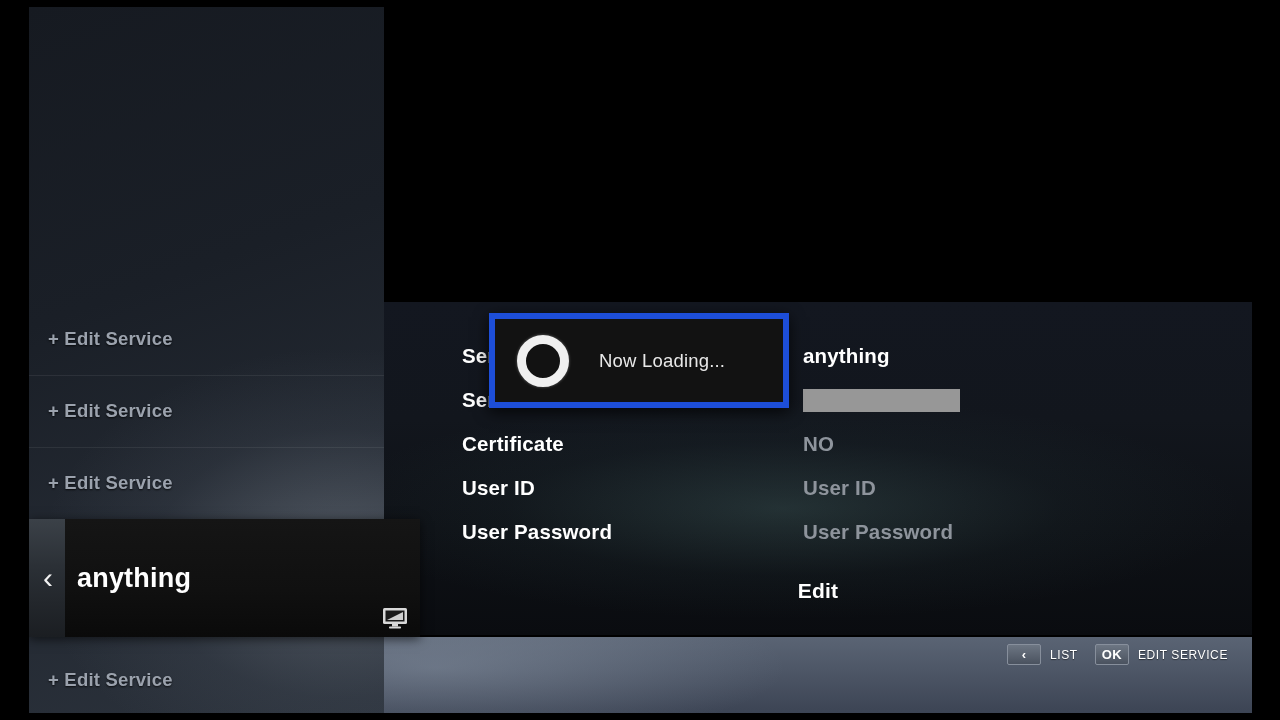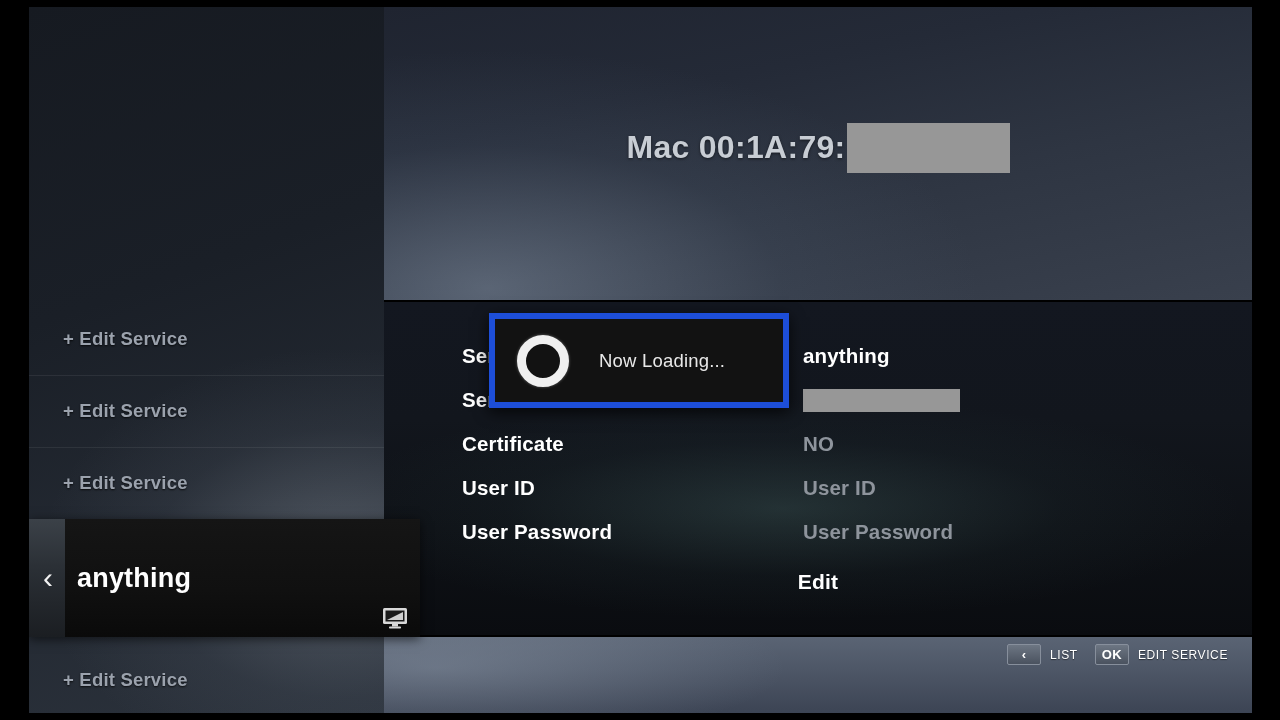--- a/index.html
+++ b/index.html
@@ -32,21 +32,21 @@
       radial-gradient(ellipse 420px 300px at 88% 78%, rgba(190,200,212,0.30) 0%, rgba(120,130,145,0.10) 45%, rgba(0,0,0,0) 72%),
       linear-gradient(160deg, #161a21 0%, #1a1f27 38%, #242a33 70%, #2c333d 100%);
     overflow: hidden;
   }
 
   .side-item {
     position: relative;
     height: 72px;
     display: flex;
     align-items: center;
-    padding-left: 34px;
+    padding-left: 19px;
     color: #9ba2ad;
     font-size: 18.5px;
     font-weight: 700;
     letter-spacing: 0.2px;
     white-space: nowrap;
     text-shadow: 0 1px 2px rgba(0,0,0,0.75);
   }
   .side-item + .side-item::before {
     content: "";
     position: absolute;
@@ -190,21 +190,21 @@
     width: 157px;
     height: 23px;
     background: #979797;
     margin-right: 1px;
     vertical-align: middle;
   }
 
   #edit-button {
     position: absolute;
     left: 0; right: 0;
-    top: 268px;
+    top: 277px;
     text-align: center;
   }
   #edit-button .edit-label {
     color: #ffffff;
     font-size: 21px;
     font-weight: 700;
     letter-spacing: 0.2px;
   }
 
   
@@ -327,26 +327,20 @@
           <rect x="1" y="1" width="24" height="16" rx="1.5" fill="#d8d8d8"></rect>
           <rect x="3.5" y="3.5" width="19" height="11" fill="#1a1a1a"></rect>
           <polygon points="5,13 21,5 21,13" fill="#cfcfcf"></polygon>
           <rect x="10" y="17" width="6" height="2.5" fill="#d8d8d8"></rect>
           <rect x="7" y="19.5" width="12" height="2" rx="0.8" fill="#d8d8d8"></rect>
         </svg>
       </span>
     </div>
   </div>
 
-  <div id="header-panel">
-    <div id="mac-line">
-      <span id="mac-text">Mac 00:1A:79:</span>
-      <span id="mac-redaction"></span>
-    </div>
-  </div>
 
   <div id="main-panel">
 
     <div id="form-rows">
 
       <div class="form-row">
         <span class="f-label">Service Name</span>
         <span class="f-value bright">anything</span>
       </div>
 

